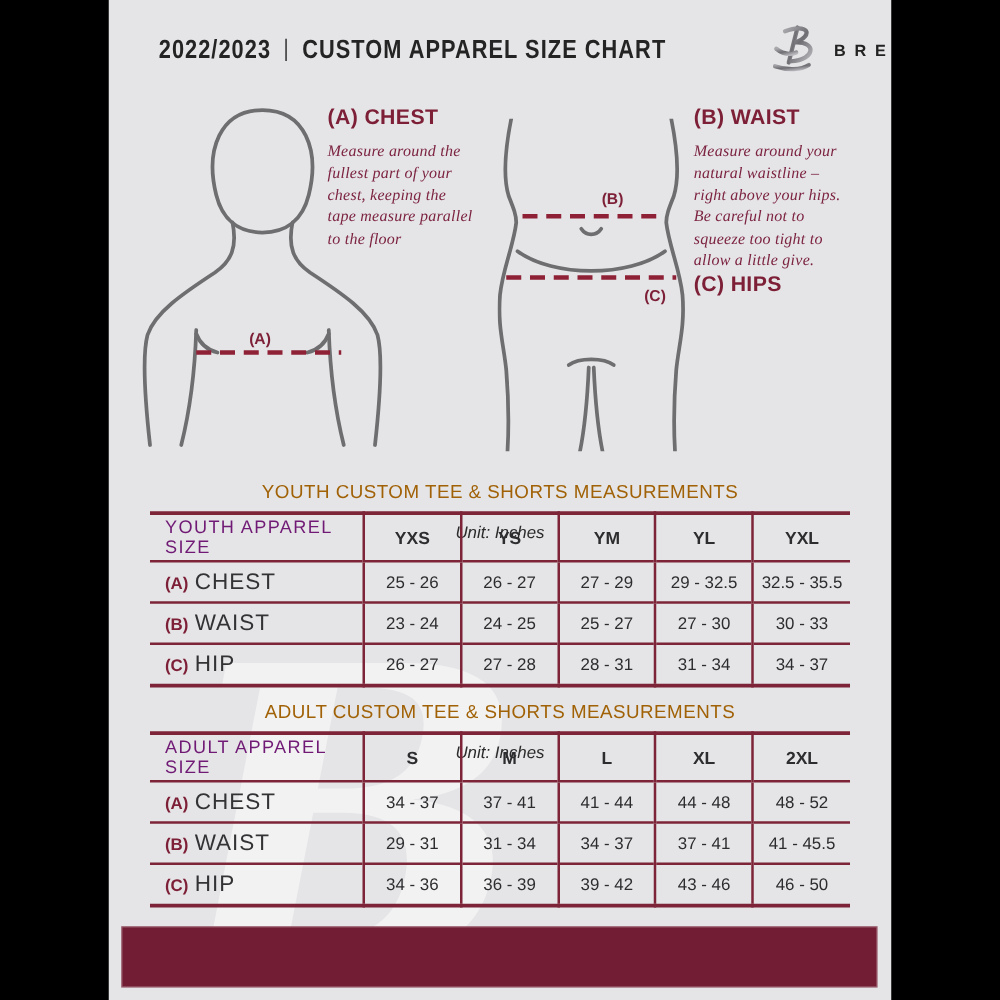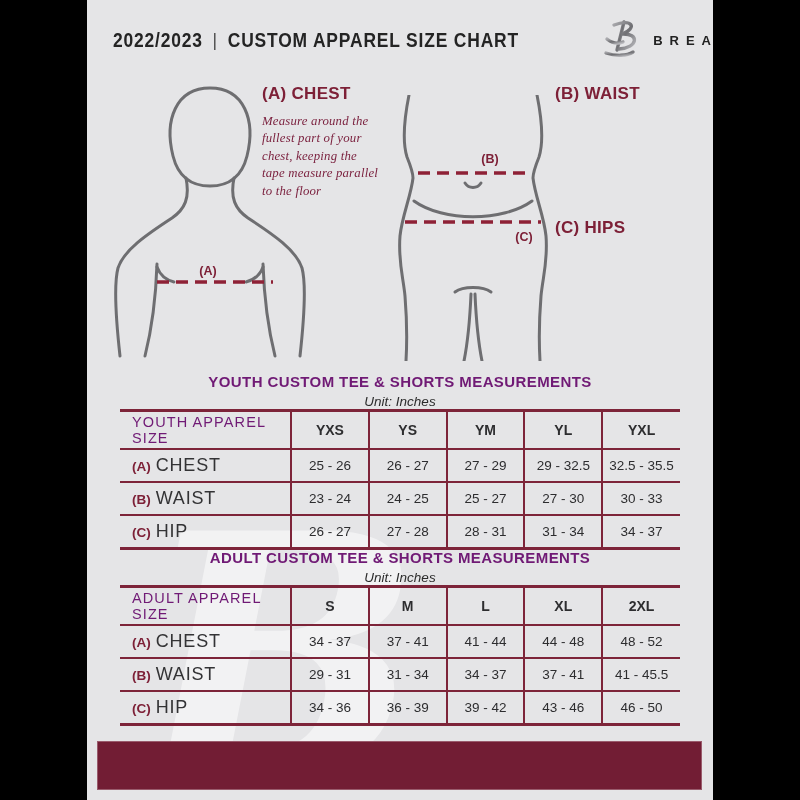--- a/index.html
+++ b/index.html
@@ -7,21 +7,21 @@
     width:800px;height:800px;background:#000;overflow:hidden;
     font-family:"Liberation Sans", sans-serif;
     -webkit-font-smoothing:antialiased;
   }
   .page{
     position:relative;width:626px;height:800px;margin:0 auto;
     background:#e5e5e7;overflow:hidden;
   }
   
   .masthead{
-    position:absolute;left:0;top:18px;width:100%;height:44px;
+    position:absolute;left:14px;top:18px;width:100%;height:44px;
     display:flex;align-items:center;justify-content:space-between;
     padding:0 12px 0 26px;box-sizing:border-box;
   }
   .head-title{
     display:flex;align-items:center;gap:10px;
     font-weight:bold;font-size:21px;color:#242424;letter-spacing:1px;
     transform:scaleX(0.83);transform-origin:left center;white-space:nowrap;
   }
   .head-sep{font-weight:normal;color:#3a3a3a;font-size:19px;padding:0 2px;}
   .brand{display:flex;align-items:center;gap:9px;}
@@ -33,21 +33,21 @@
   .g-text{
     font-style:italic;font-size:12.8px;line-height:1.36;color:#7c2340;
     white-space:pre-line;letter-spacing:.2px;font-family:Liberation Serif, serif;
   }
   .g-block{position:absolute;}
   .dash{stroke:#8e2136;stroke-width:3.6;stroke-dasharray:12 7;fill:none;}
   .body-line{stroke:#6e6e71;stroke-width:3;fill:none;stroke-linecap:round;}
   .fig-label{font-weight:bold;font-size:12.5px;fill:#7d2037;font-family:"Liberation Sans",sans-serif;}
   
   .section{position:absolute;left:33px;width:560px;text-align:center;z-index:1;}
-  .sec-title{font-weight:bold;font-size:15px;color:#701a75;letter-spacing:.4px;margin:4px;}
+  .sec-title{font-weight:normal;font-size:15px;color:#a16207;letter-spacing:.4px;margin:16px;}
   .sec-unit{font-style:italic;font-size:13.5px;color:#2c2c2c;margin:2px 0 0 0;}
   table.size{
     position:absolute;left:33px;width:560px;border-collapse:collapse;z-index:1;
     border-top:3px solid #7d2439;border-bottom:3px solid #7d2439;
     table-layout:fixed;
   }
   table.size col.c-label{width:171px;}
   table.size td,table.size th{
     border:none;padding:0;font-size:13.5px;color:#2d2d2f;
     height:31px;text-align:center;vertical-align:middle;background:transparent;
@@ -148,20 +148,26 @@
         </g>
         <line class="dash" x1="20" y1="78" x2="132" y2="78"></line>
         <line class="dash" x1="7" y1="127" x2="143" y2="127"></line>
         <text class="fig-label" x="92" y="68" text-anchor="middle">(B)</text>
         <text class="fig-label" x="126" y="146" text-anchor="middle">(C)</text>
       </svg>
     </div>
 
     <div class="g-block" style="left:468px;top:14px;width:152px;">
       <p class="g-head">(B) WAIST</p>
+      <div class="g-text">Measure around your
+natural waistline –
+right above your hips.
+Be careful not to
+squeeze too tight to
+allow a little give.</div>
     </div>
 
     <div class="g-block" style="left:468px;top:148px;width:158px;">
       <p class="g-head">(C) HIPS</p>
     </div>
   </div>
 
   <div class="section" style="top:369px;">
     <p class="sec-title">YOUTH CUSTOM TEE &amp; SHORTS MEASUREMENTS</p>
     <p class="sec-unit">Unit: Inches</p>

